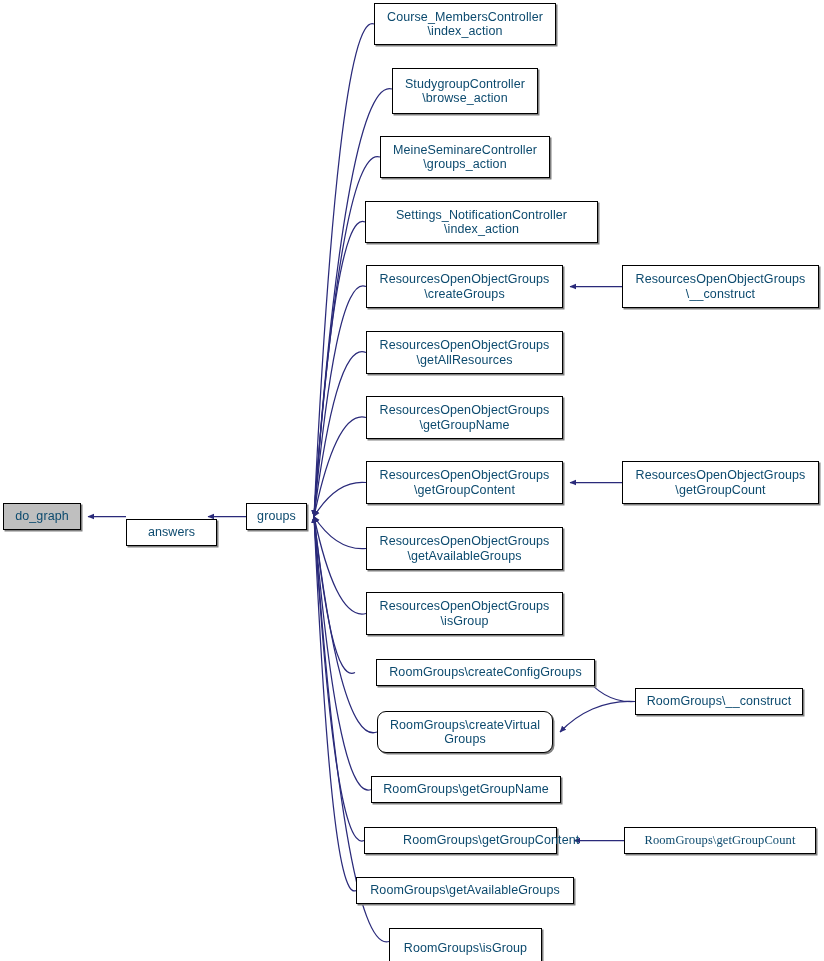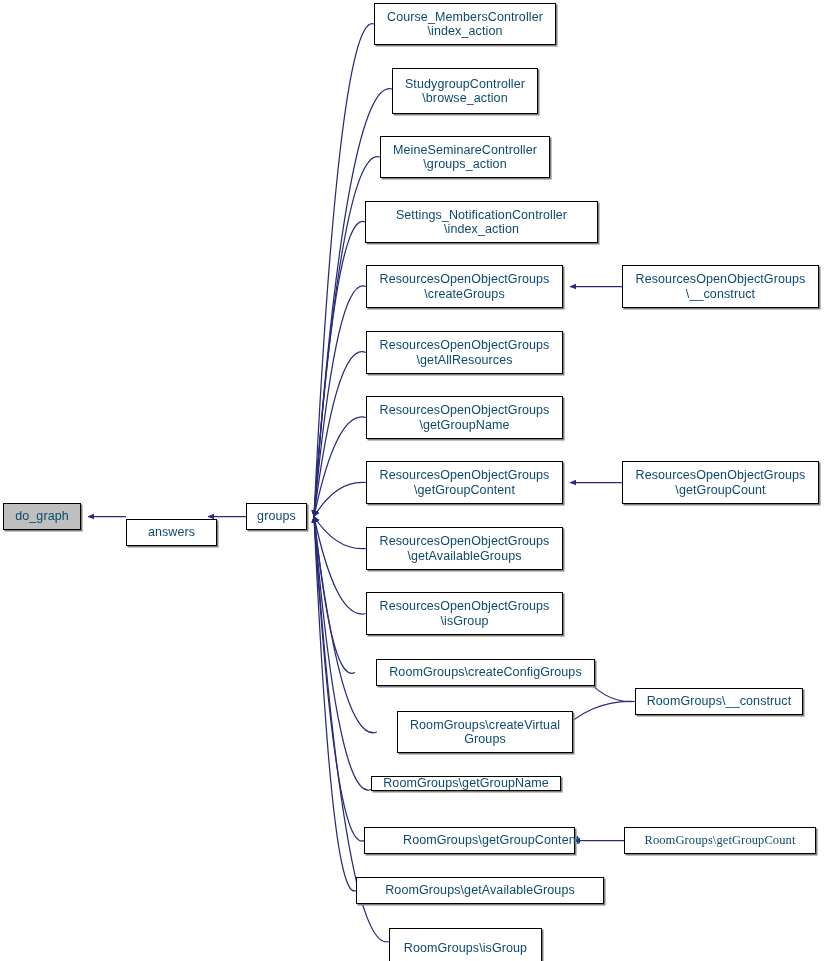--- a/index.html
+++ b/index.html
@@ -101,25 +101,25 @@
 \getAllResources</span></div>
       <div class="node" style="left: 366px; top: 396px; width: 197px; height: 43px;"><span class="node-label">ResourcesOpenObjectGroups
 \getGroupName</span></div>
       <div class="node" style="left: 366px; top: 461px; width: 197px; height: 43px;"><span class="node-label">ResourcesOpenObjectGroups
 \getGroupContent</span></div>
       <div class="node" style="left: 366px; top: 527px; width: 197px; height: 43px;"><span class="node-label">ResourcesOpenObjectGroups
 \getAvailableGroups</span></div>
       <div class="node" style="left: 366px; top: 592px; width: 197px; height: 43px;"><span class="node-label">ResourcesOpenObjectGroups
 \isGroup</span></div>
       <div class="node" style="left: 376px; top: 659px; width: 219px; height: 27px;"><span class="node-label">RoomGroups\createConfigGroups</span></div>
-      <div class="node" style="left: 397px; top: 711px; width: 176px; height: 42px;"><span class="node-label">RoomGroups\createVirtual
+      <div class="node" style="left: 377px; top: 711px; width: 176px; height: 42px; border-radius: 9px;"><span class="node-label">RoomGroups\createVirtual
 Groups</span></div>
-      <div class="node" style="left: 371px; top: 776px; width: 190px; height: 15px;"><span class="node-label">RoomGroups\getGroupName</span></div>
-      <div class="node" style="left: 364px; top: 827px; width: 211px; height: 27px; padding-left: 35px;"><span class="node-label">RoomGroups\getGroupContent</span></div>
-      <div class="node" style="left: 356px; top: 877px; width: 248px; height: 27px;"><span class="node-label">RoomGroups\getAvailableGroups</span></div>
+      <div class="node" style="left: 371px; top: 776px; width: 190px; height: 27px;"><span class="node-label">RoomGroups\getGroupName</span></div>
+      <div class="node" style="left: 364px; top: 827px; width: 193px; height: 27px; padding-left: 35px;"><span class="node-label">RoomGroups\getGroupContent</span></div>
+      <div class="node" style="left: 356px; top: 877px; width: 218px; height: 27px;"><span class="node-label">RoomGroups\getAvailableGroups</span></div>
       <div class="node" style="left: 389px; top: 928px; width: 153px; height: 40px;"><span class="node-label">RoomGroups\isGroup</span></div>
       <div class="node" style="left: 622px; top: 265px; width: 197px; height: 43px;"><span class="node-label">ResourcesOpenObjectGroups
 \__construct</span></div>
       <div class="node" style="left: 622px; top: 461px; width: 197px; height: 43px;"><span class="node-label">ResourcesOpenObjectGroups
 \getGroupCount</span></div>
       <div class="node" style="left: 635px; top: 688px; width: 168px; height: 27px;"><span class="node-label">RoomGroups\__construct</span></div>
       <div class="node" style="left: 624px; top: 827px; width: 192px; height: 27px; font-family: Liberation Serif, serif;"><span class="node-label">RoomGroups\getGroupCount</span></div>
     </div>
 </div>
 

